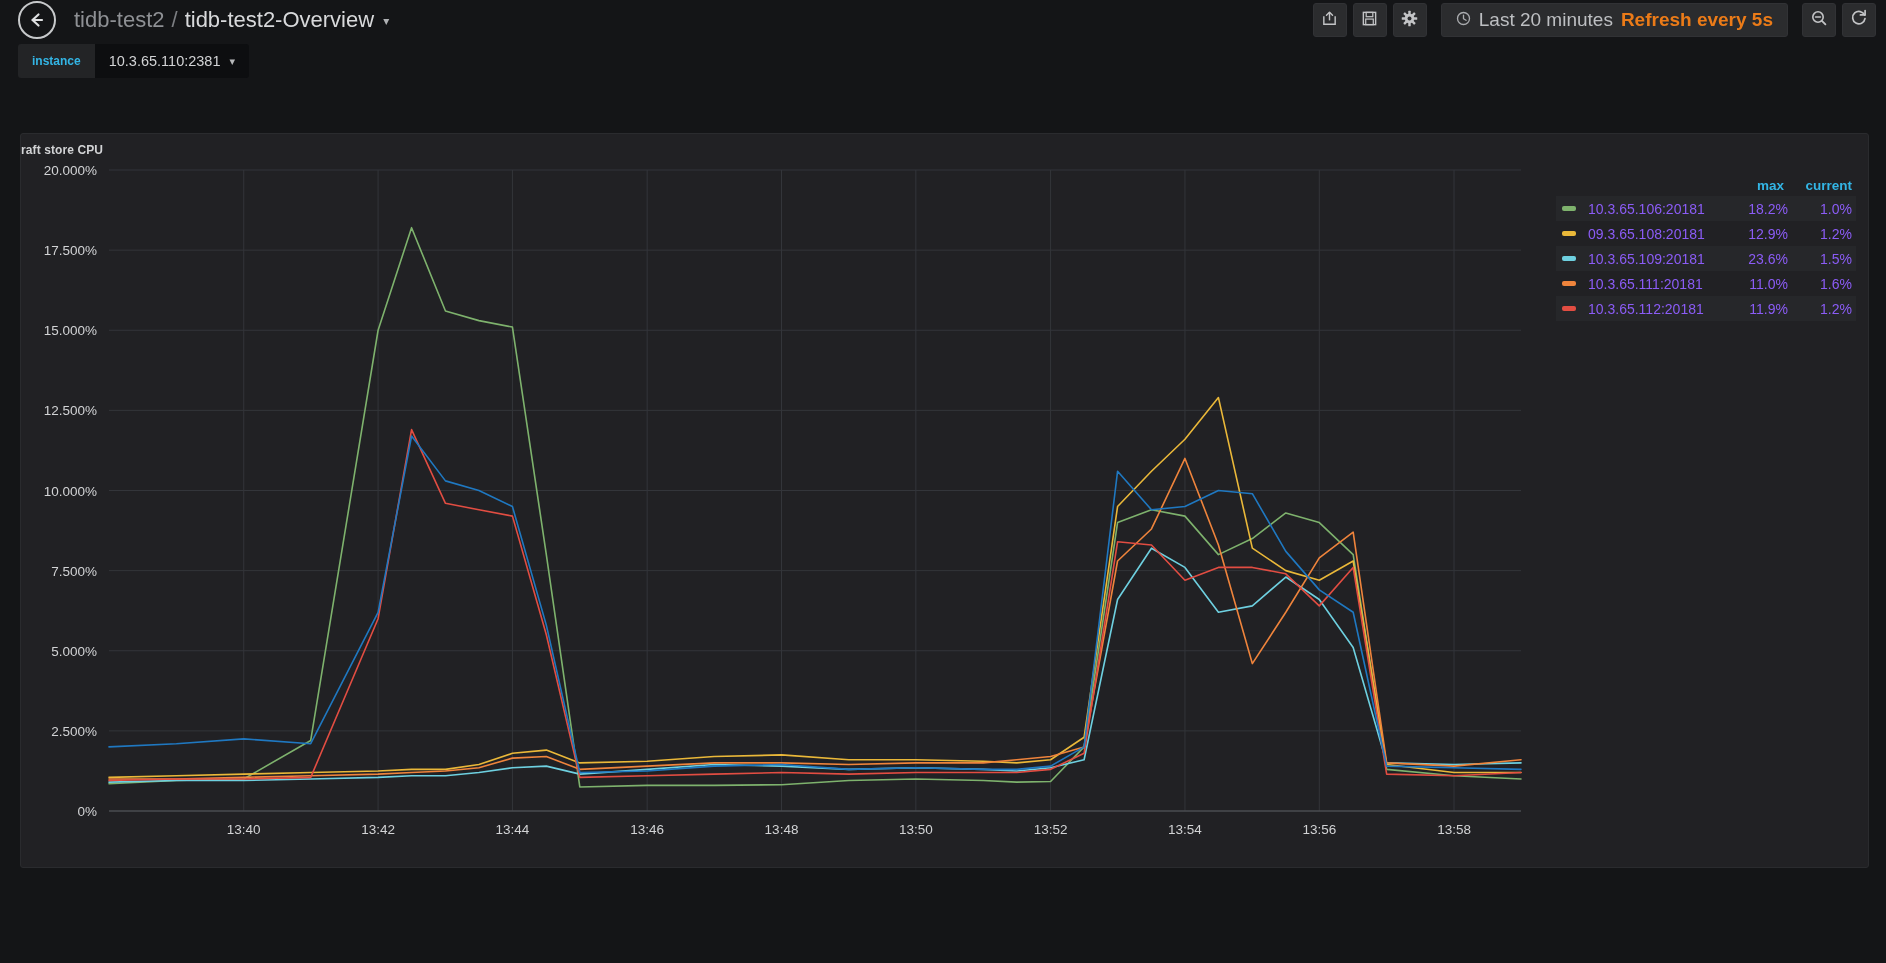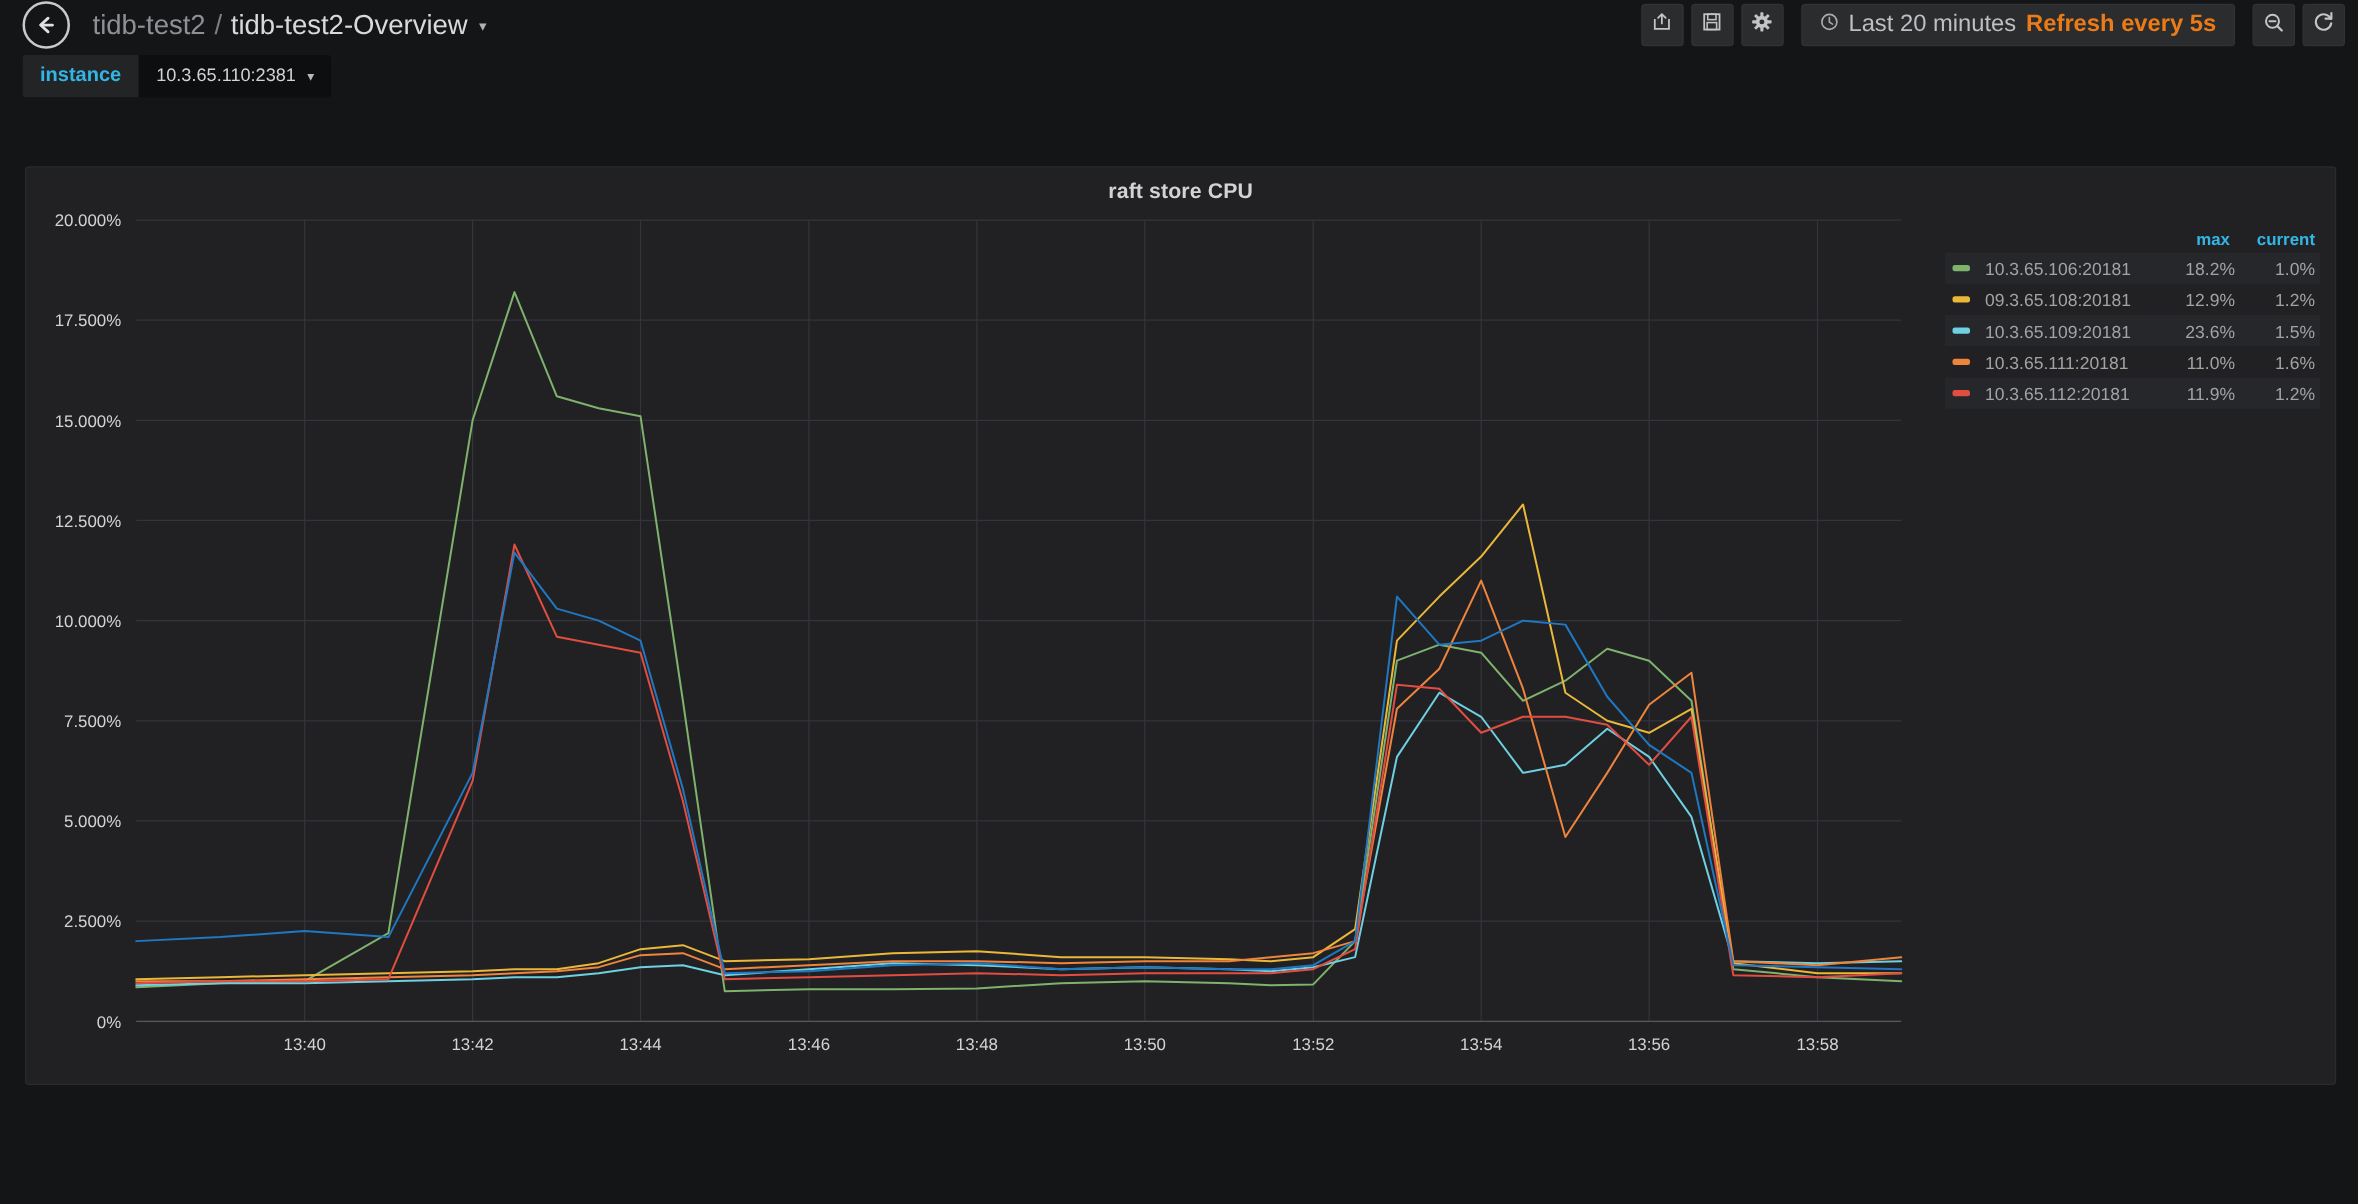--- a/index.html
+++ b/index.html
@@ -83,21 +83,21 @@
     background: #141517;
   }
   .var-wrap {
     display: flex; align-items: stretch;
     border-radius: 3px; overflow: hidden;
     height: 34px;
   }
   .var-label {
     background: #232426;
     color: #33b5e5;
-    font-size: 16px; font-weight: bold;
+    font-size: 12px; font-weight: bold;
     display: flex; align-items: center;
     padding: 0 14px;
   }
   .var-value {
     background: #0d0e10;
     color: #d2d3d5;
     font-size: 14.5px;
     display: flex; align-items: center; gap: 9px;
     padding: 0 14px;
     cursor: pointer;
@@ -107,23 +107,23 @@
   
   .panel {
     position: absolute;
     left: 20px; top: 133px;
     width: 1849px; height: 735px;
     background: #212124;
     border: 1px solid #2a2b2e;
     border-radius: 3px;
   }
   .panel-title {
-    text-align: center;
+    text-align: left;
     color: #d2d3d5;
-    font-size: 17px;
+    font-size: 12px;
     font-weight: bold;
     padding-top: 9px;
     letter-spacing: .1px;
   }
   .panel-body { position: relative; }
   #chart-svg { display: block; }
 
   
   .legend {
     position: absolute;
@@ -134,21 +134,21 @@
     display: flex; justify-content: flex-end;
     color: #33b5e5;
     font-size: 13.5px; font-weight: bold;
     padding-right: 4px; padding-bottom: 3px;
   }
   .legend-head .col { width: 68px; text-align: right; }
   .legend-row {
     display: flex; align-items: center;
     height: 25px;
     font-size: 14px;
-    color: #a3a3a3;
+    color: #8b5cf6;
     cursor: pointer;
   }
   .legend-row:nth-child(odd) { background: #26272a; }
   .legend-swatch {
     width: 14px; height: 5px;
     border-radius: 2px;
     margin: 0 12px 0 6px;
     flex: 0 0 auto;
   }
   .legend-name { flex: 1 1 auto; white-space: nowrap; }

